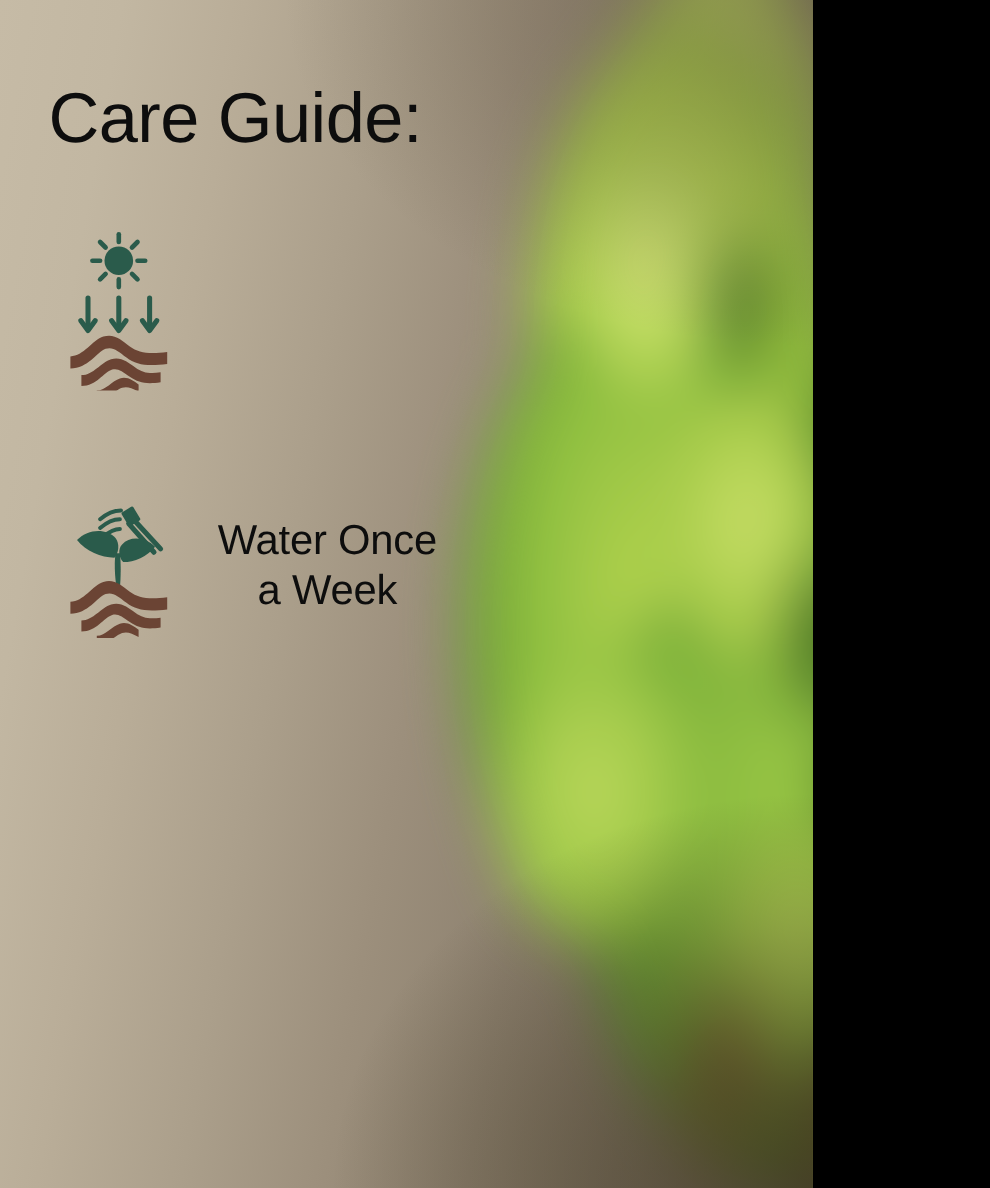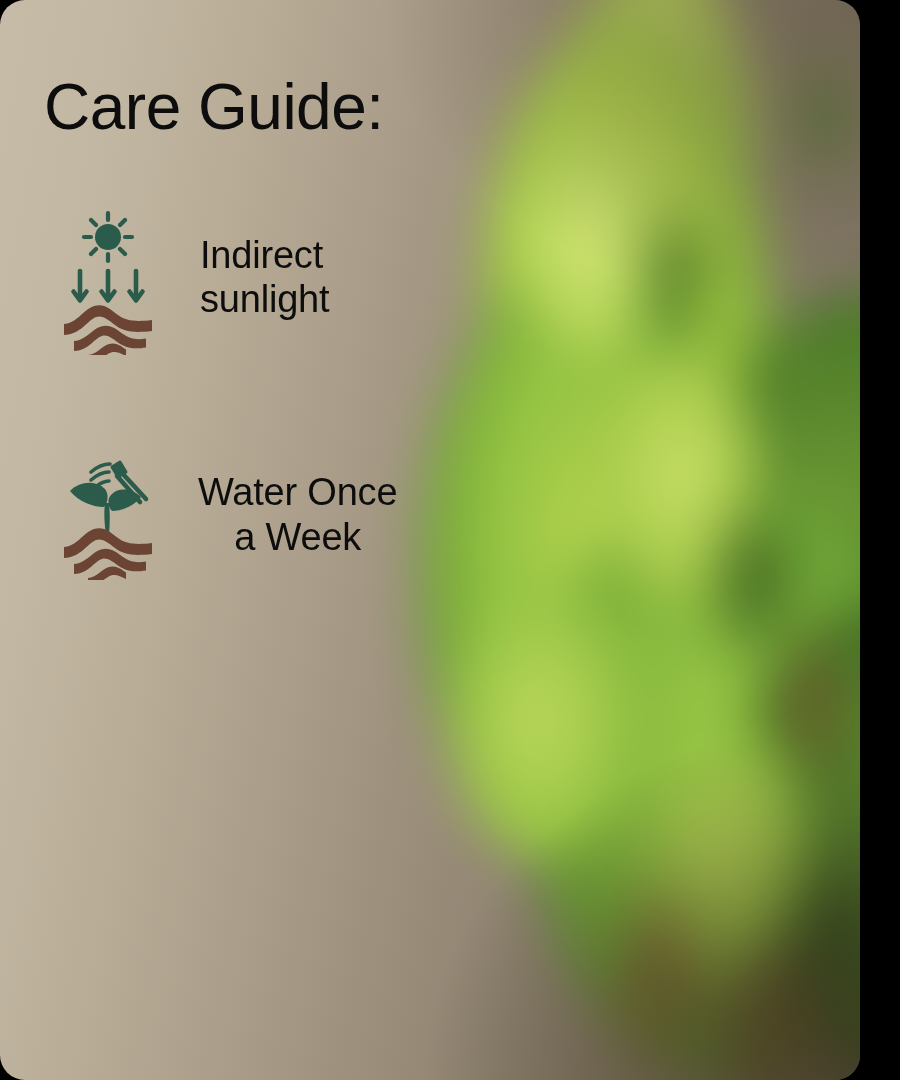--- a/index.html
+++ b/index.html
@@ -2,25 +2,24 @@
 <html><head>
 <meta charset="utf-8">
 <style>
   html, body {
     margin: 0;
     padding: 0;
     background: #000;
   }
   #stage {
     position: relative;
-    width: 860px;
+    width: 739px;
     height: 1080px;
     overflow: hidden;
     font-family: "Liberation Sans", sans-serif;
-    border-radius: 25px;
   }
 
   
   .bg-base {
     position: absolute;
     inset: 0;
     background:
       linear-gradient(100deg,
         #c6bba6 0%,
         #c2b7a2 12%,
@@ -217,22 +216,20 @@
             </g>
           </g>
 
           <g fill="#6b4434">
             <path d="M4,119 C16,119 24,104 34,101 C44,98 50,104 58,110 C66,116 76,117 92,115 L92,126 C74,128 64,127 55,120 C47,114 43,110 36,112 C28,115 20,130 4,130 Z"></path>
             <path d="M14,136 C25,136 32,124 41,121.5 C50,119 56,124 63,129 C70,134 76,135 86,133.5 L86,142.5 C73,144.5 66,143 58,137.5 C51,132.5 47,129.5 42,131 C34,133.5 28,146 14,146 Z"></path>
             <path d="M28,150 C36,150 42,141 49,139 C56,137 61,141 66,144.5 L66,151 C60,148 56,146 51,147.5 C45,149.5 40,157 28,157 Z"></path>
           </g>
         </svg>
       </div>
-      <div class="care-label">Indirect
-sunlight</div>
     </div>
 
     <div class="care-item item-1">
       <div class="care-icon water">
         <svg viewBox="0 0 96 125" width="96" height="125" aria-hidden="true">
 
           <g stroke="#2a5b4b" stroke-width="4.6" fill="none" stroke-linecap="round" stroke-linejoin="round">
             <path d="M52,12 L60,7 L66,17 L58,22 Z" fill="#2a5b4b" stroke-width="3"></path>
             <line x1="62" y1="18" x2="86" y2="44"></line>
             <line x1="57" y1="21" x2="80" y2="47"></line>

